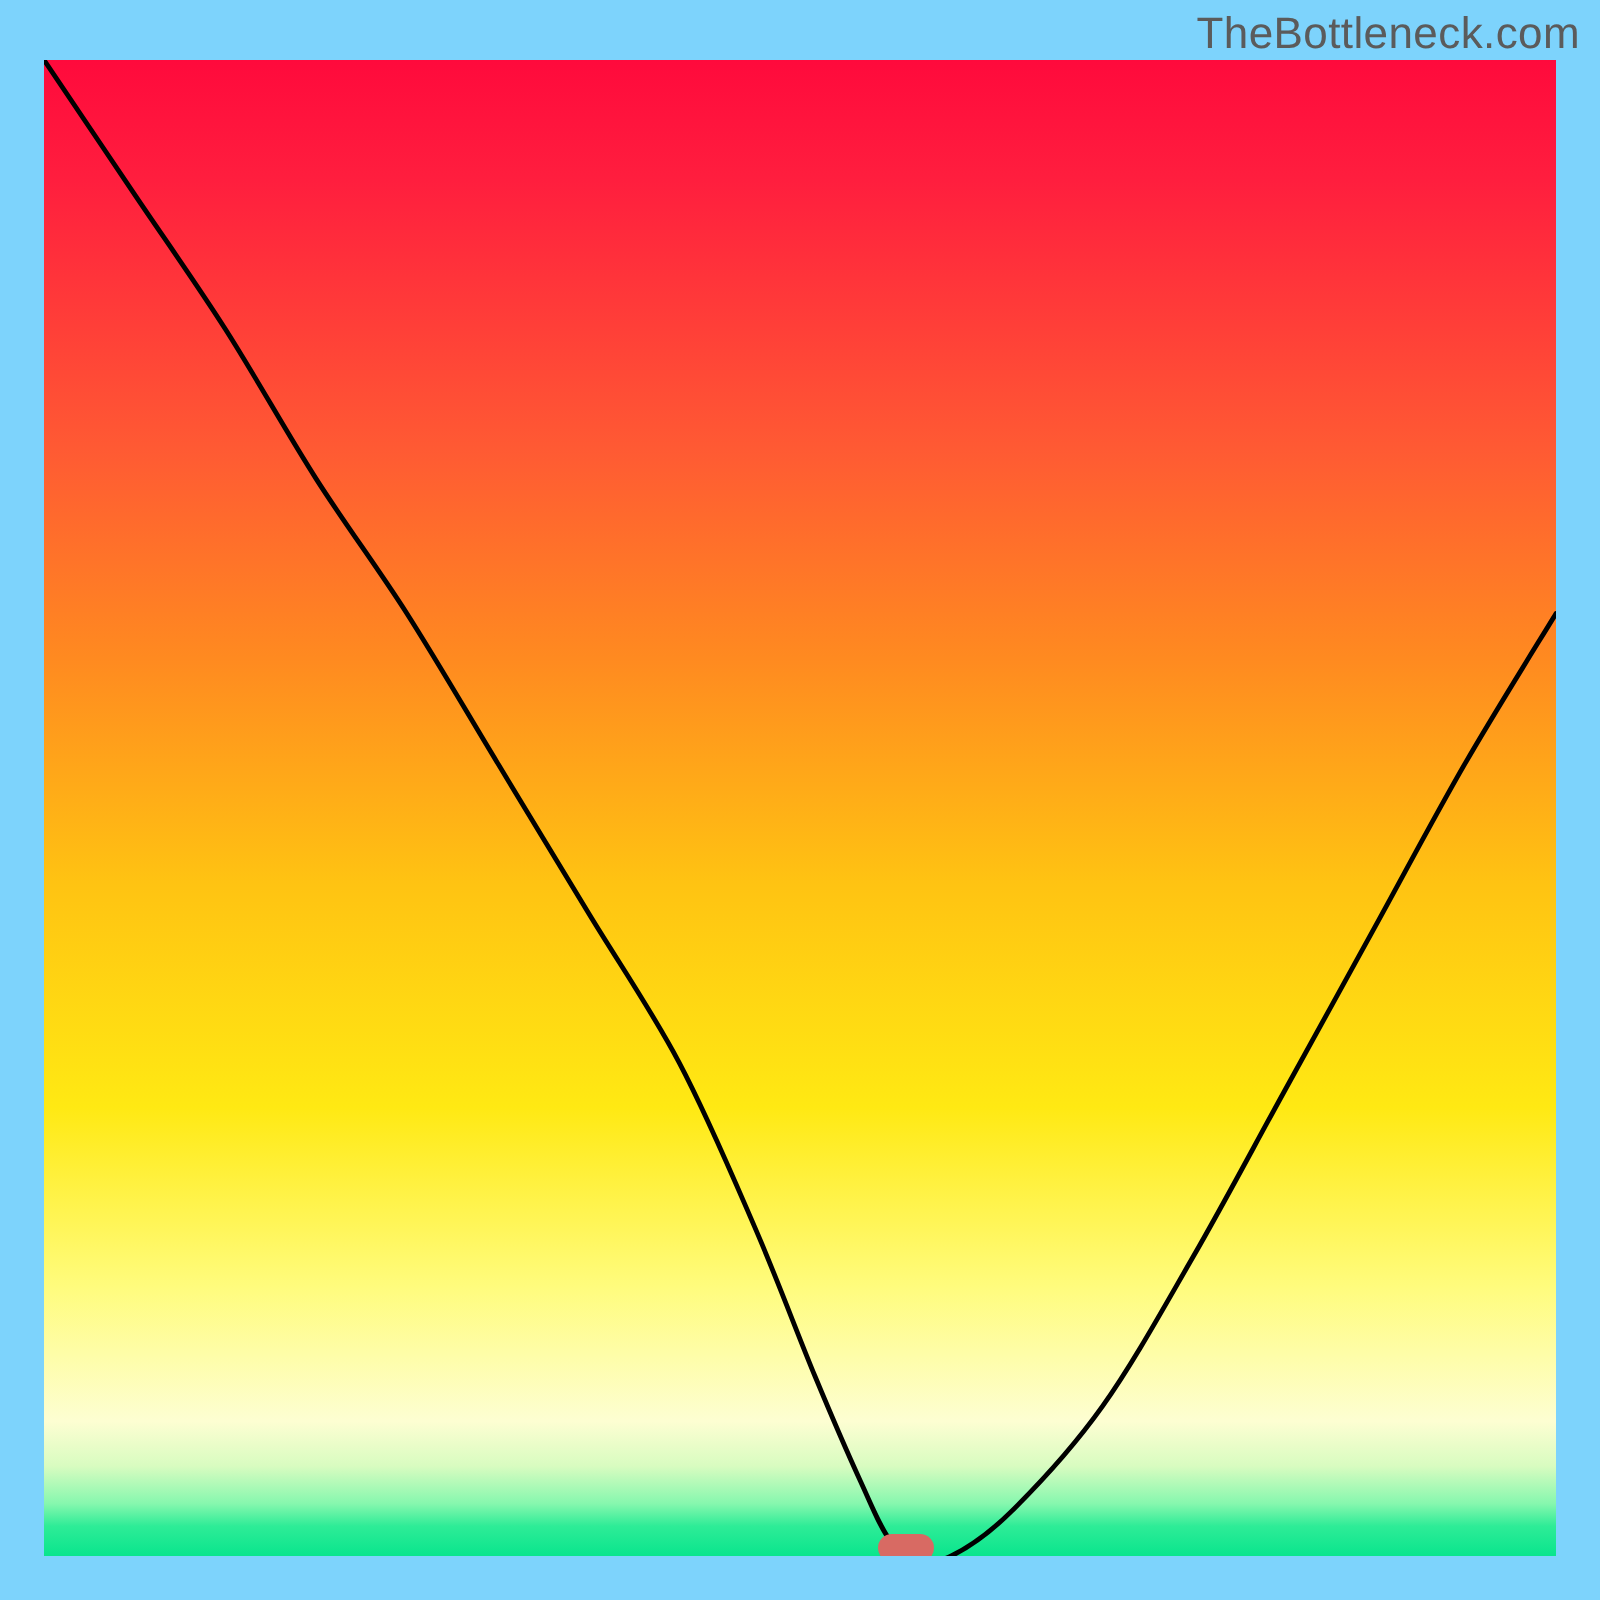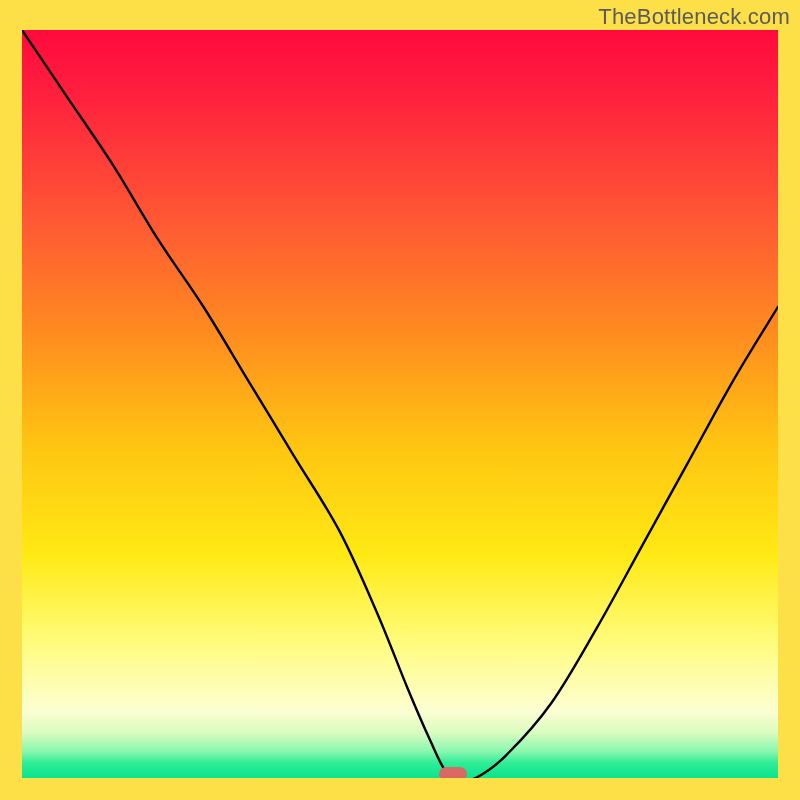--- a/index.html
+++ b/index.html
@@ -8,21 +8,21 @@
     width: 800px;
     height: 800px;
     background: #000;
     overflow: hidden;
     font-family: Arial, Helvetica, sans-serif;
   }
   .frame {
     position: relative;
     width: 800px;
     height: 800px;
-    background: #fde047;
+    background: #7dd3fc;
   }
   .watermark {
     position: absolute;
     top: 4px;
     right: 10px;
     font-size: 22px;
     font-weight: 500;
     color: #5b5b5b;
     letter-spacing: 0.2px;
     z-index: 10;

